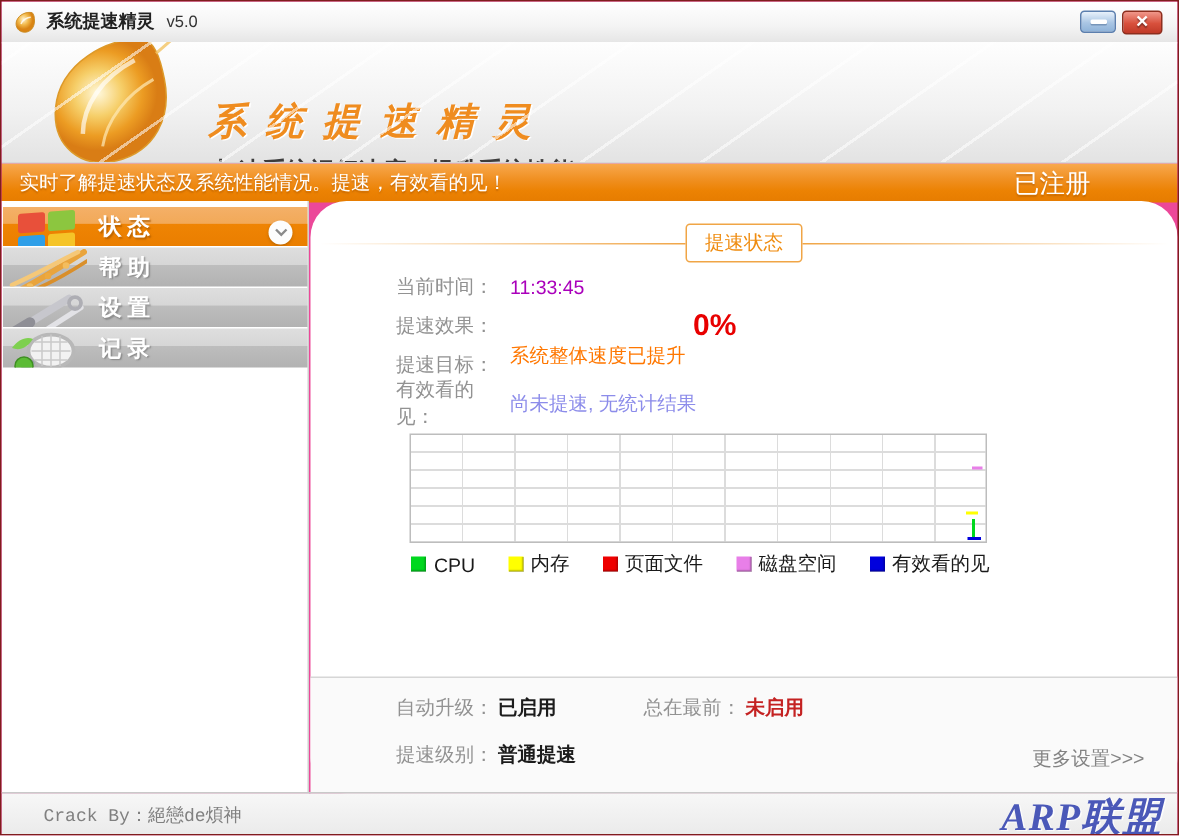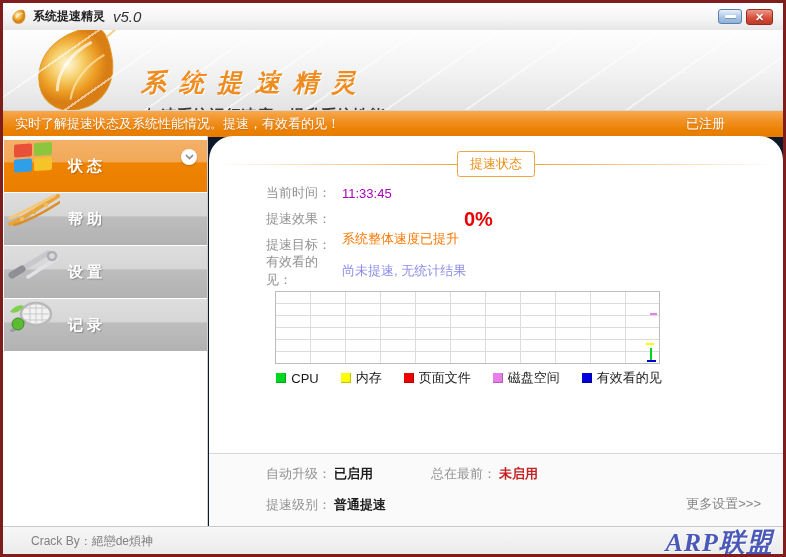--- a/index.html
+++ b/index.html
@@ -1,26 +1,26 @@
 <!DOCTYPE html>
 <html><head>
 <meta charset="utf-8">
 <style>
   html,body{margin:0;padding:0;}
   body{font-family:"Liberation Sans",sans-serif;width:786px;height:557px;}
   .window{position:relative;width:786px;height:557px;box-sizing:border-box;
-    border:3px solid #7f1d1d;background:#0f172a;overflow:hidden;}
+    border:1px solid #7f1d1d;background:#ec4899;overflow:hidden;}
 
   
   .titlebar{position:absolute;left:0;top:0;right:0;height:27px;
     background:linear-gradient(180deg,#ffffff 0%,#f4f4f4 60%,#e6e6e6 100%);
     border-bottom:1px solid #c9c9c9;display:flex;align-items:center;}
   .app-icon{width:16px;height:16px;margin:0 6px 0 8px;}
   .title-text{font-size:12px;font-weight:bold;color:#222;}
-  .version-text{font-size:15px;color:#333;margin-left:8px;font-style:italic;}
+  .version-text{font-size:11px;color:#333;margin-left:8px;}
   .win-btns{position:absolute;right:10px;top:6px;display:flex;gap:4px;}
   .btn-min{width:24px;height:15px;border-radius:3px;border:1px solid #5c7fae;
     background:linear-gradient(180deg,#e8f1fb,#aac6e4 55%,#8fb3d9);cursor:pointer;
     display:flex;align-items:center;justify-content:center;padding:0;}
   .btn-min .bar{width:11px;height:3px;background:#fff;border-radius:1px;box-shadow:0 1px 0 rgba(90,120,160,.6);}
   .btn-close{width:27px;height:16px;border-radius:3px;border:1px solid #8d2e1e;
     background:linear-gradient(180deg,#f0978a,#d8503c 55%,#c03a28);cursor:pointer;
     color:#fff;font-size:11px;font-weight:bold;line-height:13px;text-align:center;padding:0;
     text-shadow:0 1px 1px rgba(0,0,0,.4);}
 
@@ -34,27 +34,27 @@
   .brand-title{position:absolute;left:138px;top:38px;font-size:26px;font-weight:bold;
     font-style:italic;color:#f08узнать?}
   .brand-title{position:absolute;left:138px;top:36px;font-size:25px;font-weight:bold;
     font-style:italic;color:#ef8c1f;letter-spacing:13px;
     font-family:"Liberation Serif",serif;text-shadow:1px 1px 0 #fff;}
   .subtitle{position:absolute;left:142px;top:76px;font-size:16px;font-weight:bold;color:#3c3c3c;}
   .banner{position:absolute;left:0;top:107px;right:0;height:26px;
     background:linear-gradient(180deg,#f8a94e 0%,#f09022 40%,#ec8203 70%,#e67c00 100%);
     border-top:1px solid #d7d7d7;display:flex;align-items:center;}
   .banner-msg{margin-left:12px;font-size:13px;color:#fff;text-shadow:0 1px 1px rgba(160,80,0,.45);}
-  .banner-reg{position:absolute;right:58px;font-size:13px;color:#fff;text-shadow:0 1px 1px rgba(160,80,0,.45);}
+  .banner-reg{position:absolute;right:58px;font-size:17px;color:#fff;text-shadow:0 1px 1px rgba(160,80,0,.45);}
 
   
   .sidebar{position:absolute;left:0;top:133px;width:205px;bottom:27px;background:#fff;
     border-right:1px solid #cfcfcf;box-sizing:border-box;}
   .menu{margin-top:4px;}
-  .menu-item{position:relative;height:52px;margin:0 0 1px 1px;width:203px;cursor:pointer;
+  .menu-item{position:relative;height:26px;margin:0 0 1px 1px;width:203px;cursor:pointer;
     display:flex;align-items:center;overflow:hidden;
     background:linear-gradient(180deg,#dedede 0%,#d6d6d6 44%,#bdbdbd 46%,#b2b2b2 100%);}
   .menu-item.active{background:linear-gradient(180deg,#f4b068 0%,#f2a958 42%,#ef8403 44%,#ea7e00 100%);}
   .menu-icon{position:absolute;left:4px;top:1px;width:52px;height:32px;}
   .menu-label{position:absolute;left:64px;font-size:15px;font-weight:bold;color:#fff;
     letter-spacing:4px;text-shadow:1px 1px 1px rgba(100,100,100,.55);}
   .menu-item.active .menu-label{text-shadow:1px 1px 1px rgba(170,90,0,.7);}
   .chev{position:absolute;right:10px;top:9px;width:16px;height:16px;border-radius:50%;
     background:#fdfdfd;box-shadow:0 1px 2px rgba(120,70,0,.4);display:flex;align-items:center;
     justify-content:center;cursor:pointer;}
@@ -101,21 +101,21 @@
     grid-template-columns:165px 200px;row-gap:13px;font-size:13px;}
   .fg-label{color:#929292;}
   .fg-value{color:#1c1c1c;font-weight:bold;margin-left:3px;}
   .fg-value.warn{color:#c42222;}
   .more-settings{position:absolute;right:22px;bottom:14px;font-size:13px;color:#848484;cursor:pointer;}
 
   
   .statusbar{position:absolute;left:0;right:0;bottom:0;height:27px;
     background:linear-gradient(180deg,#f7f7f7,#ebebeb);border-top:1px solid #c9c9c9;}
   .crack-text{position:absolute;left:28px;top:6px;font-size:12px;color:#808080;
-    font-family:Liberation Sans, sans-serif;}
+    font-family:Liberation Mono, monospace;}
   .arp-mark{position:absolute;right:10px;top:-2px;font-size:26px;font-weight:bold;font-style:italic;
     color:#4a58b8;font-family:Liberation Serif, serif;letter-spacing:1px;
     text-shadow:1px 1px 0 rgba(255,255,255,.8);}
 </style>
 </head>
 <body>
 
 <div class="window">
 
   <div class="titlebar">

